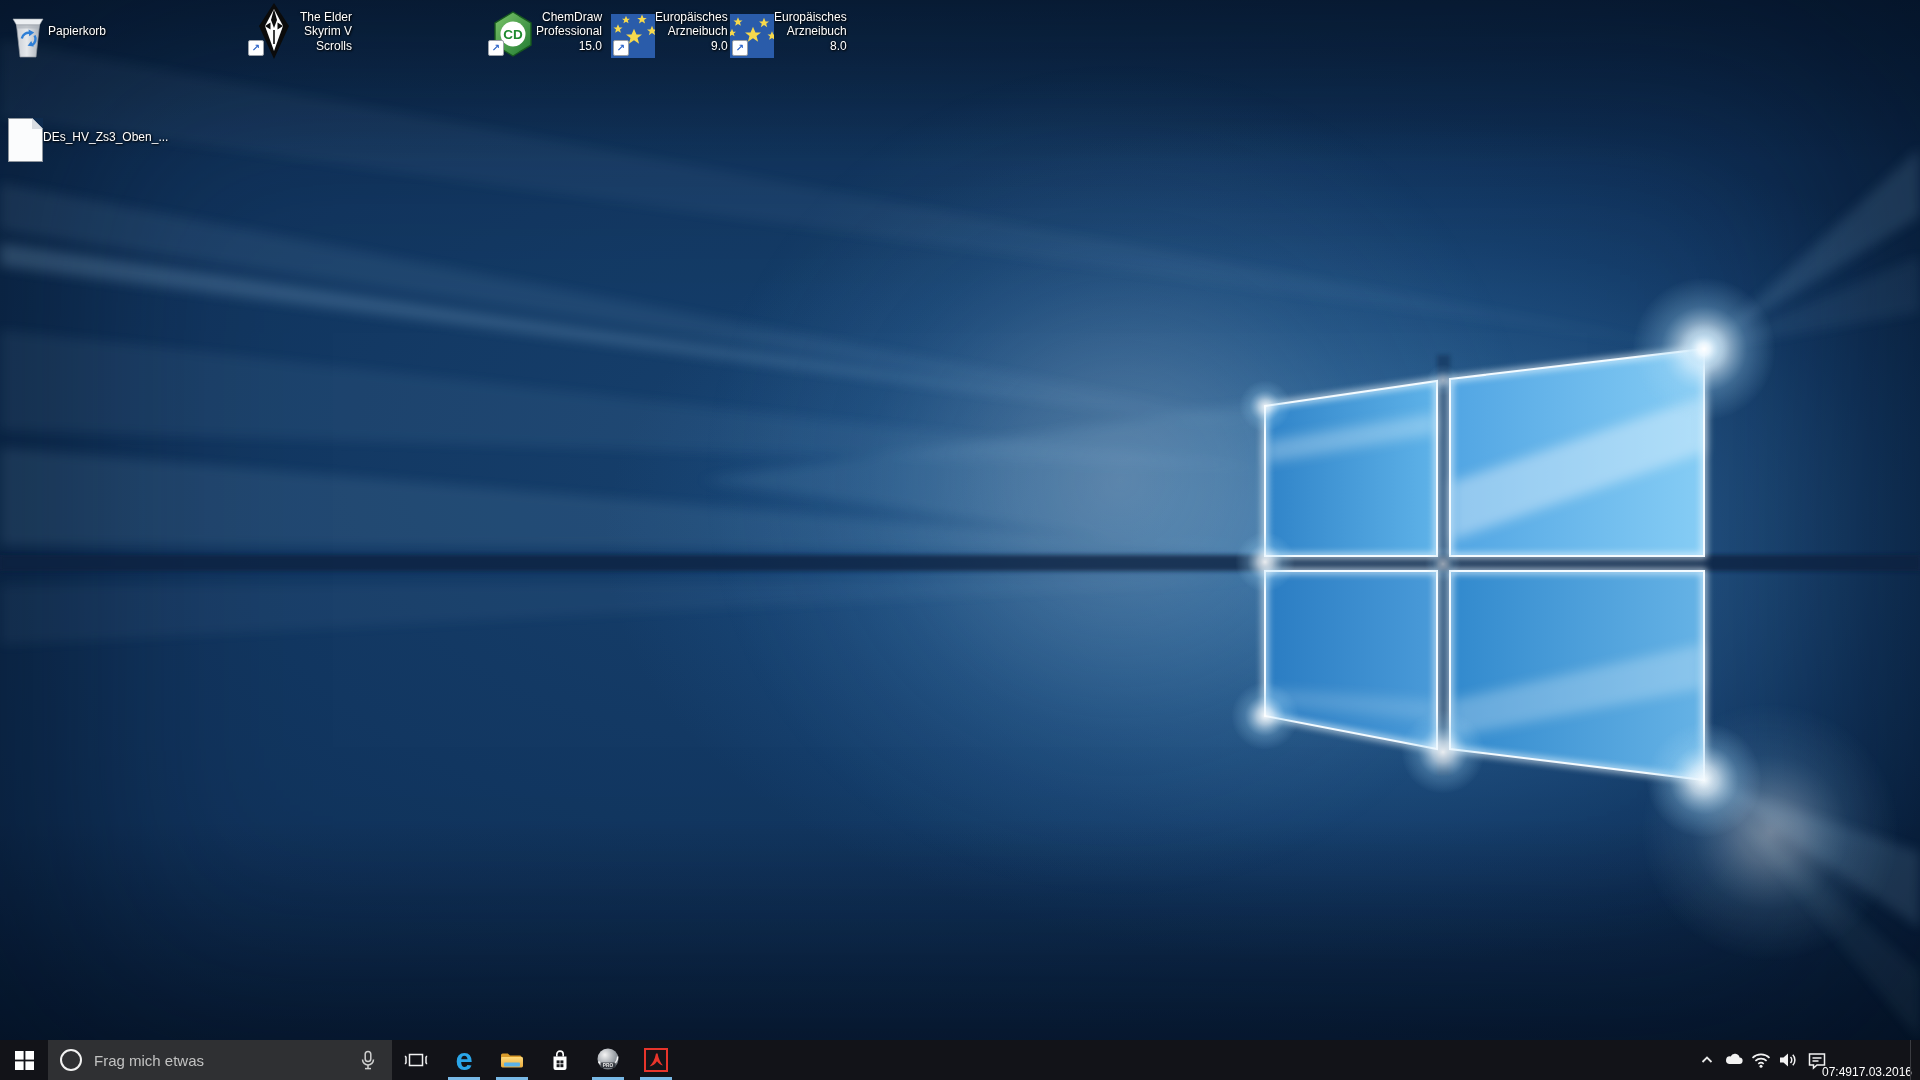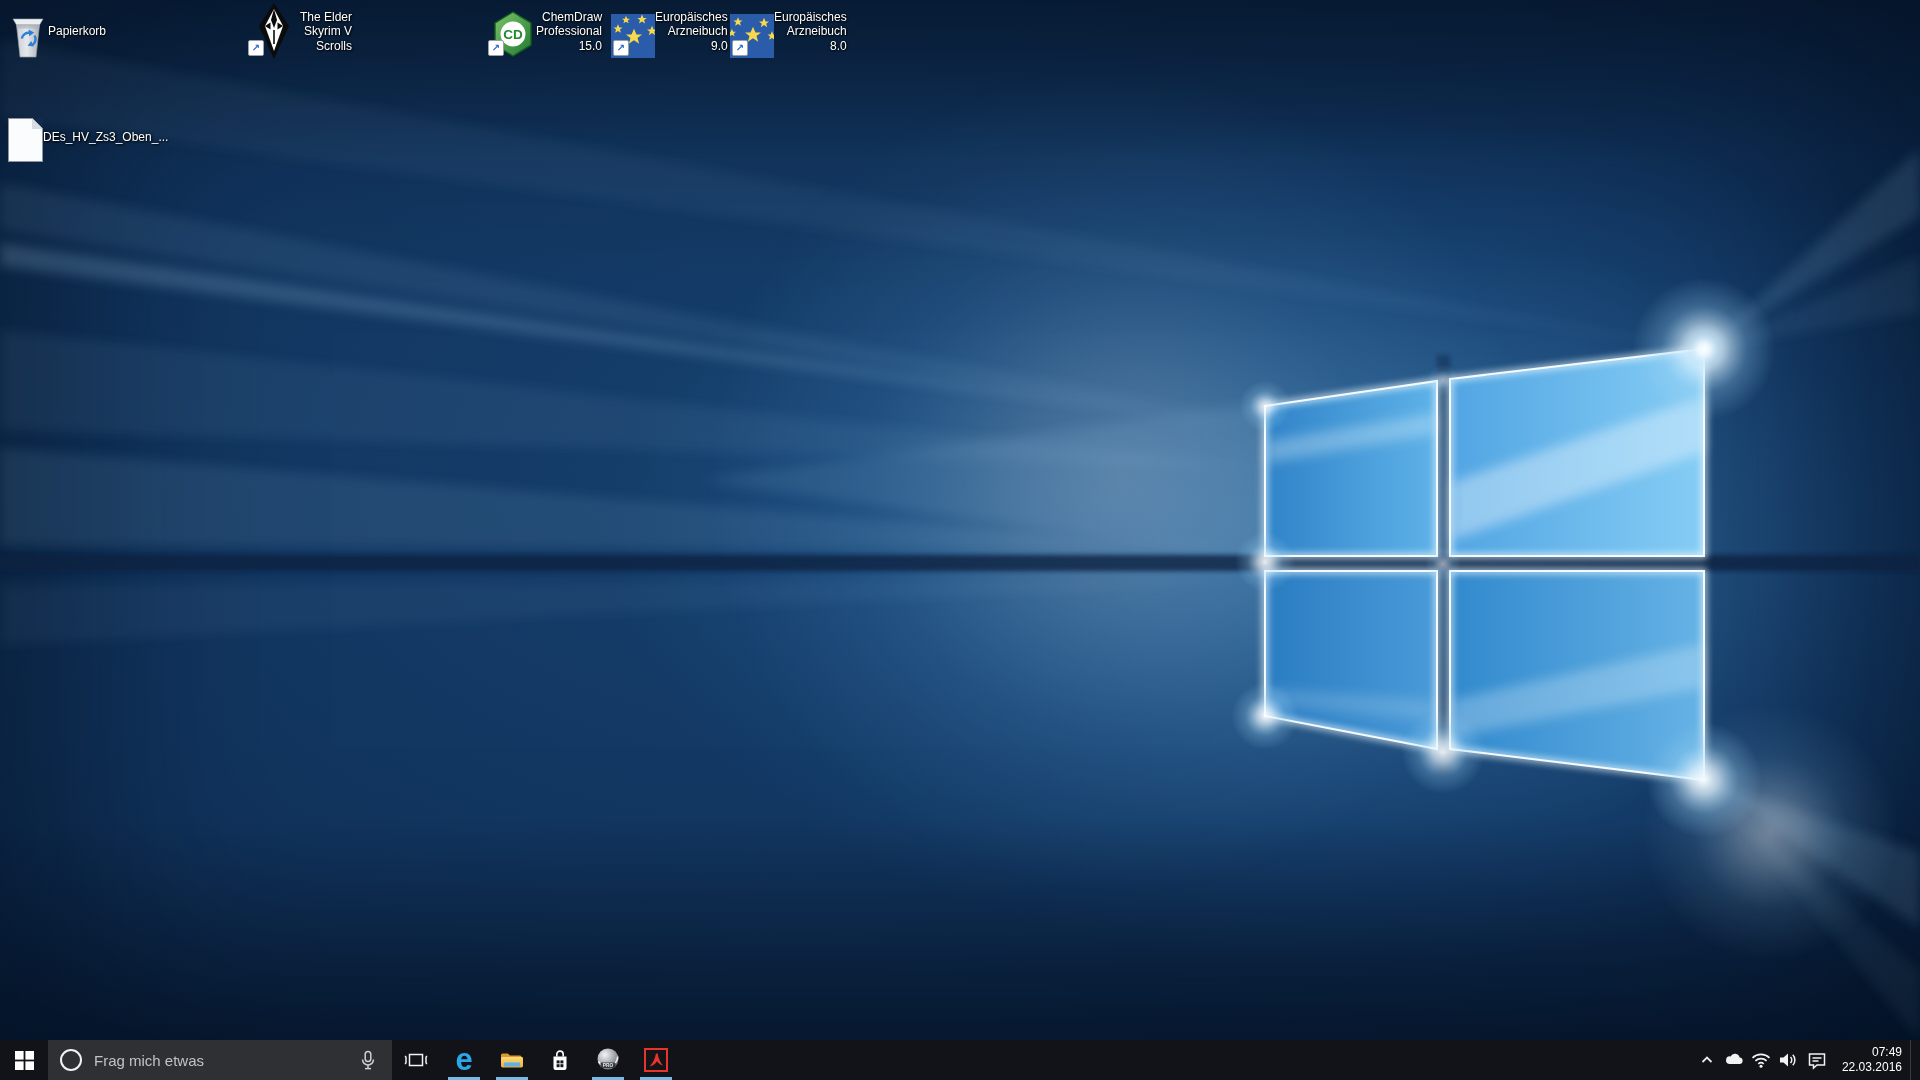--- a/index.html
+++ b/index.html
@@ -37,21 +37,21 @@
   .searchbox{width:344px;background:#2f3033;display:flex;align-items:center;gap:10px;padding:0 12px;box-sizing:border-box;}
   .ring{width:18px;height:18px;border:2.4px solid #f2f2f2;border-radius:50%;flex:0 0 auto;}
   .searchbox input{flex:1;background:transparent;border:none;outline:none;font-size:15px;color:#e8e8e8;
     font-family:inherit;min-width:0;}
   .searchbox input::placeholder{color:#c2c2c2;opacity:1;}
   .tbtn{width:48px;display:flex;align-items:center;justify-content:center;position:relative;}
   .run{position:absolute;bottom:0;left:8px;right:8px;height:3px;background:#79b9e6;}
   .spacer{flex:1;}
   .tray-btn{width:27px;display:flex;align-items:center;justify-content:center;}
   .tray-btn.wide{width:31px;}
-  .clock{width:70px;display:flex;flex-direction:column;justify-content:center;align-items:flex-end;
+  .clock{width:70px;display:flex;flex-direction:row;justify-content:center;align-items:flex-end;
     color:#fff;font-size:12px;line-height:15px;padding-right:8px;cursor:default;}
   .showdesk{width:9px;border-left:1px solid #3a3b40;}
 </style>
 </head>
 <body>
 
 <div class="screen">
 
   <div class="wallpaper">
     <svg viewBox="0 0 1920 1080" preserveAspectRatio="none">
@@ -391,18 +391,18 @@
     </button>
     <button class="tray-btn wide">
       <svg width="22" height="22" viewBox="0 0 22 22">
         <path d="M3.5,5 h15 v11 h-7.5 l-3.5,3 v-3 h-4 Z" fill="none" stroke="#f2f2f2" stroke-width="1.5"></path>
         <path d="M6.5,9 h9 M6.5,12 h6" stroke="#f2f2f2" stroke-width="1.4"></path>
       </svg>
     </button>
 
     <div class="clock">
       <div>07:49</div>
-      <div>22.03.2016</div>
+      <div>17.03.2016</div>
     </div>
 
     <div class="showdesk"></div>
   </div>
 </div>
 
 </body></html>

